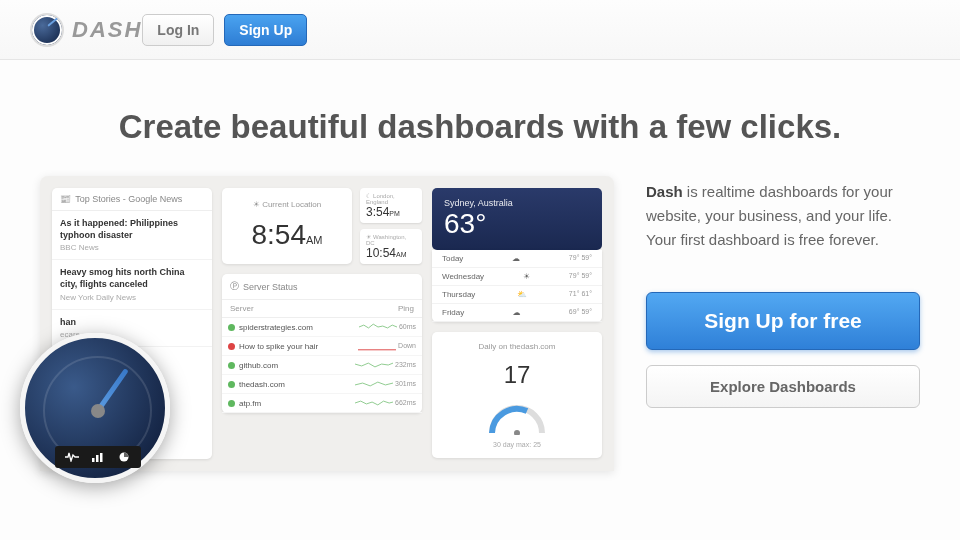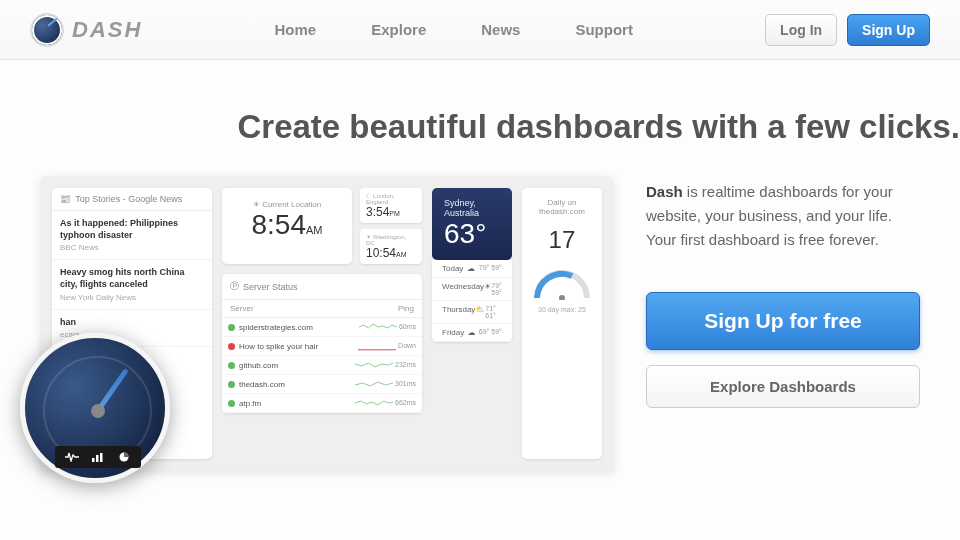--- a/index.html
+++ b/index.html
@@ -8,36 +8,36 @@
 .logo{display:flex;align-items:center;gap:8px}
 .logo-icon{width:34px;height:34px;border-radius:50%;background:radial-gradient(circle at 35% 35%,#4a6a9a,#0a1a3a);border:2px solid #ddd;position:relative;box-shadow:inset 0 0 0 2px #fff}
 .logo-icon::after{content:"";position:absolute;width:12px;height:2px;background:#6aa0e0;left:16px;top:10px;transform-origin:left;transform:rotate(-40deg);border-radius:2px}
 .logo-text{font-size:22px;font-weight:700;color:#999;letter-spacing:2px;font-style:italic}
 .nav{display:flex;gap:55px;margin:0 auto}
 .nav a{color:#888;font-weight:600;font-size:15px;text-decoration:none;cursor:pointer}
 .auth{display:flex;gap:10px}
 .btn{padding:7px 14px;border-radius:5px;font-weight:600;font-size:14px;cursor:pointer;border:1px solid}
 .btn-login{background:linear-gradient(#fff,#f0f0f0);color:#777;border-color:#ccc}
 .btn-signup{background:linear-gradient(#4aa3f0,#2e7dd4);color:#fff;border-color:#2468b8}
-.hero{text-align:right;padding:48px 0 30px}
+.hero{text-align:center;padding:48px 0 30px}
 .hero h1{font-size:33px;color:#555;font-weight:600}
 .content{display:flex;padding:0 40px;gap:32px}
 .preview{flex:0 0 570px;position:relative}
 .pv-bg{background:#f0efed;border-radius:8px 8px 0 0;padding:12px;display:flex;gap:10px;box-shadow:0 2px 10px rgba(0,0,0,.1);height:295px;overflow:hidden}
 .card{background:#fff;border-radius:5px;box-shadow:0 1px 3px rgba(0,0,0,.1);font-size:10px}
 .col1{flex:0 0 160px;display:flex;flex-direction:column}
 .col2{flex:0 0 200px;display:flex;flex-direction:column;gap:10px}
-.col3{flex:0 0 170px;display:flex;flex-direction:row;gap:10px}
+.col3{flex:0 0 170px;display:flex;flex-direction:column;gap:10px}
 .card-hd{padding:6px 8px;border-bottom:1px solid #eee;color:#888;font-size:9px;display:flex;align-items:center;gap:4px}
 .news-item{padding:7px 8px;border-bottom:1px solid #f2f2f2}
 .news-item b{display:block;font-size:9px;color:#333;line-height:1.3}
 .news-item span{font-size:8px;color:#aaa}
 .clock-row{display:flex;gap:8px}
 .big-clock{flex:1;padding:12px 8px;text-align:center}
-.big-clock .loc{font-size:8px;color:#999;margin-bottom:0}
+.big-clock .loc{font-size:8px;color:#999;margin-bottom:10px}
 .big-clock .time{font-size:28px;color:#333;font-weight:400}
 .big-clock .ampm{font-size:11px}
 .mini-clocks{flex:0 0 62px;display:flex;flex-direction:column;gap:6px}
 .mini-clock{background:#fff;border-radius:4px;padding:4px 6px;box-shadow:0 1px 2px rgba(0,0,0,.1)}
 .mini-clock .loc{font-size:6px;color:#aaa}
 .mini-clock .time{font-size:12px;color:#333}
 .server-table{width:100%;border-collapse:collapse}
 .server-table th{font-size:8px;color:#999;font-weight:400;padding:4px 8px;text-align:left;border-bottom:1px solid #eee}
 .server-table td{padding:4px 6px;font-size:8px;color:#555;border-bottom:1px solid #f5f5f5}
 .dot{display:inline-block;width:7px;height:7px;border-radius:50%;margin-right:4px;vertical-align:middle}
@@ -68,26 +68,20 @@
 .mini-icon{width:14px;height:10px;display:inline-block}
 </style>
 </head>
 <body>
 
 <header class="header">
   <div class="logo">
     <div class="logo-icon"></div>
     <span class="logo-text">DASH</span>
   </div>
-  <nav class="nav">
-    <a>Home</a>
-    <a>Explore</a>
-    <a>News</a>
-    <a>Support</a>
-  </nav>
   <div class="auth">
     <button class="btn btn-login">Log In</button>
     <button class="btn btn-signup">Sign Up</button>
   </div>
 </header>
 
 <section class="hero">
   <h1>Create beautiful dashboards with a few clicks.</h1>
 </section>
 

